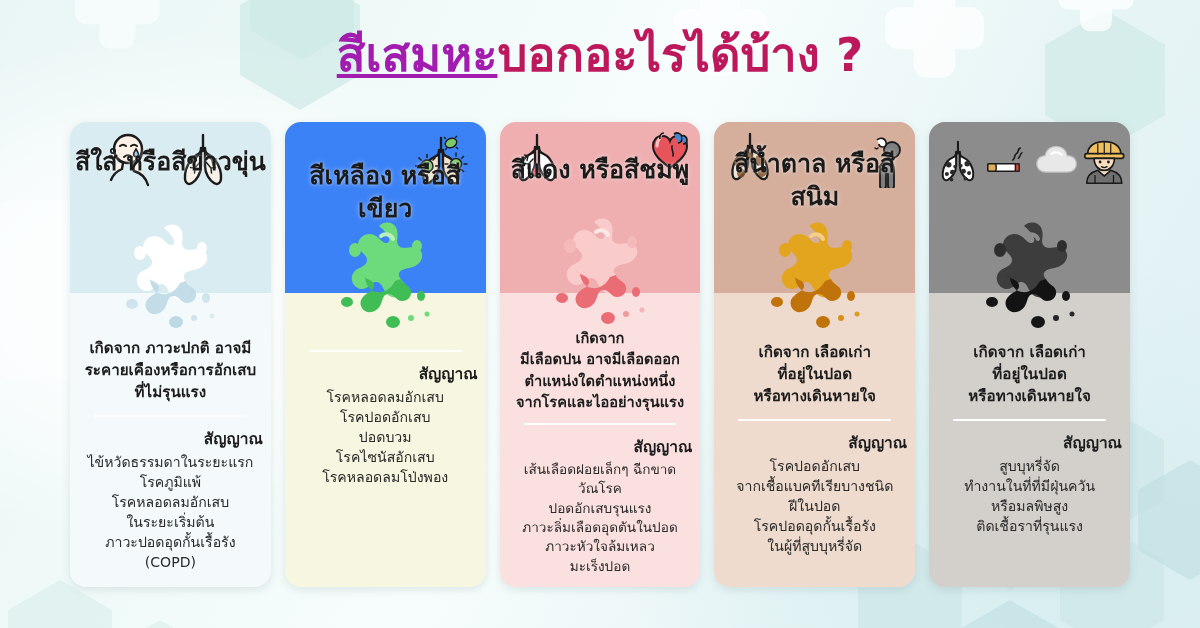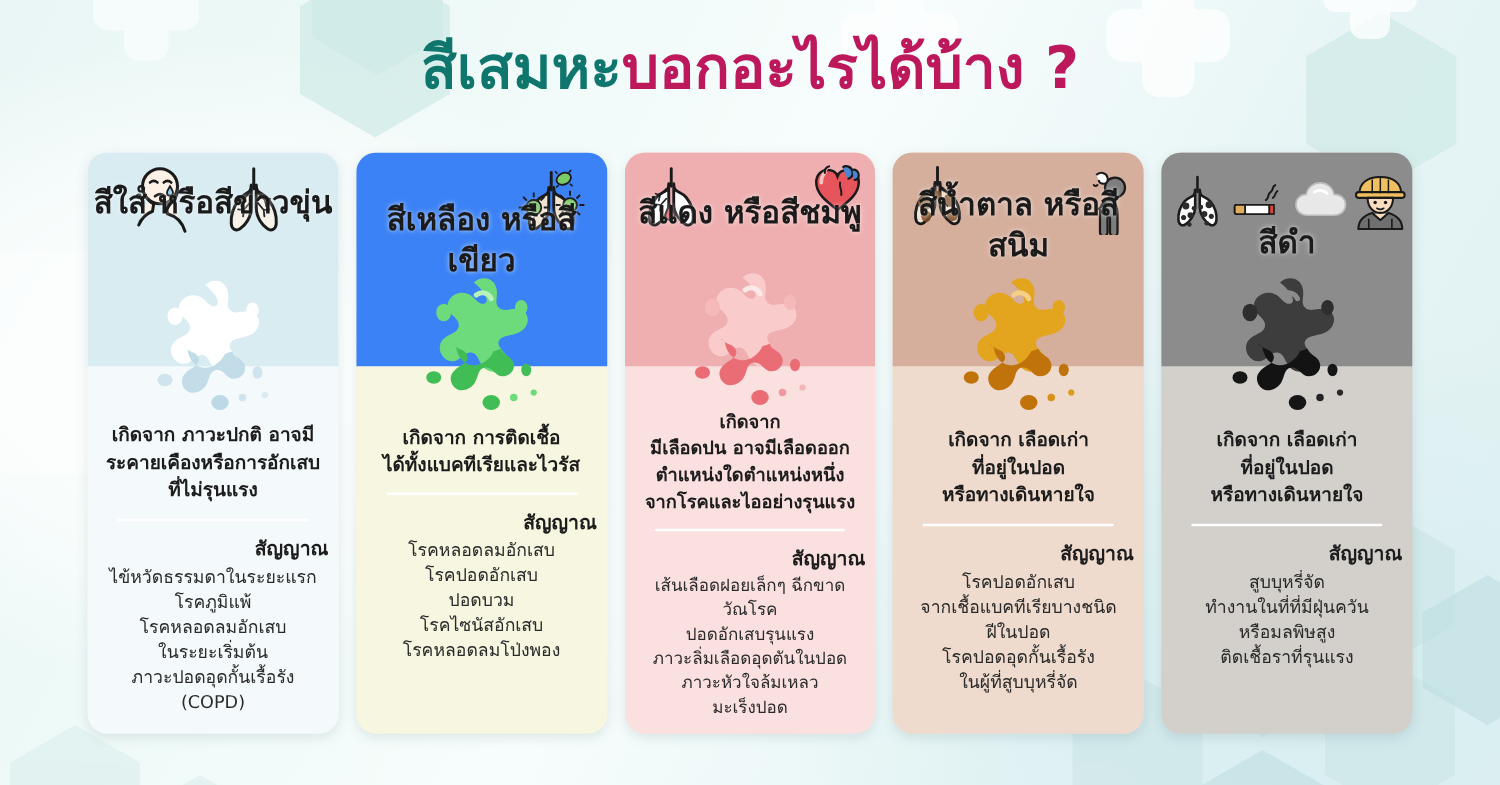--- a/index.html
+++ b/index.html
@@ -22,21 +22,21 @@
   #bg svg { position:absolute; inset:0; width:1200px; height:628px; }
 
   
   .title {
     position:absolute; top:28px; left:0; width:1200px;
     text-align:center; z-index:5;
     font-size:47px; font-weight:bold; letter-spacing:0px;
     line-height:1.15;
     white-space:nowrap;
   }
-  .t-green { color:#0f766e; }
+  .t-green { color:#a21caf;text-decoration:underline; }
   .t-blue  { color:#be185d; }
 
   
   .cards {
     position:absolute; top:122px; left:70px;
     width:1060px; height:465px;
     display:flex; gap:14px; z-index:4;
   }
   .card {
     flex:1 1 0; position:relative;
@@ -248,22 +248,20 @@
         <ellipse cx="34" cy="32" rx="6" ry="7" fill="#6ddb7c"></ellipse>
         <ellipse cx="96" cy="28" rx="5" ry="6" fill="#6ddb7c"></ellipse>
         <ellipse cx="26" cy="84" rx="6" ry="5" fill="#41bd56"></ellipse>
         <ellipse cx="100" cy="78" rx="4" ry="5" fill="#41bd56"></ellipse>
         <ellipse cx="72" cy="104" rx="7" ry="6" fill="#41bd56"></ellipse>
         <circle cx="90" cy="100" r="3" fill="#6ddb7c"></circle>
         <circle cx="106" cy="96" r="2.5" fill="#6ddb7c"></circle>
       </svg>
     </div>
     <div class="card-body">
-      <div class="cause">เกิดจาก การติดเชื้อ
-ได้ทั้งแบคทีเรียและไวรัส</div>
       <div class="divider"></div>
       <div class="sign-label">สัญญาณ</div>
       <div class="sign-list">โรคหลอดลมอักเสบ
 โรคปอดอักเสบ
 ปอดบวม
 โรคไซนัสอักเสบ
 โรคหลอดลมโป่งพอง</div>
     </div>
   </div>
 
@@ -408,21 +406,20 @@
           <path d="M23 4v14M16 6v12M30 6v12" stroke="#1a1a1a" stroke-width="1.3"></path>
           <path d="M12 22c0 8 5 13 11 13s11-5 11-13z" fill="#fadcbf" stroke="#1a1a1a" stroke-width="1.8" stroke-linejoin="round"></path>
           <circle cx="18.5" cy="26" r="1.5" fill="#1a1a1a"></circle>
           <circle cx="27.5" cy="26" r="1.5" fill="#1a1a1a"></circle>
           <path d="M20 31q3 2 6 0" stroke="#1a1a1a" stroke-width="1.4" fill="none" stroke-linecap="round"></path>
           <path d="M16 35c-7 2-12 6-12 14h38c0-8-5-12-12-14l-7 6z" fill="#6f6f6f" stroke="#1a1a1a" stroke-width="1.8" stroke-linejoin="round"></path>
           <path d="M17 36l6 5 6-5" fill="#fadcbf" stroke="#1a1a1a" stroke-width="1.6"></path>
           <path d="M13 40v9M33 40v9" stroke="#1a1a1a" stroke-width="1.4"></path>
         </svg>
       </div>
-      <div class="head-title one-line">สีดำ</div>
       <svg class="splat" viewBox="0 0 128 120">
         <path d="M58 8c6-6 16-4 18 4 2 7-2 12 2 16 5 5 14-2 20 3 6 5 3 14-4 17-6 3-14 2-16 7-2 6 8 9 7 16-1 8-12 11-18 6-5-4-5-12-11-13-6-1-9 8-16 7-8-1-12-11-7-17 4-5 12-5 13-11 1-7-9-9-9-16 0-8 9-13 16-10 6 2 8 9 13 8 5-1 2-9-8-17z" fill="#3d3d3d"></path>
         <path d="M40 56c4 6 12 5 13 11 1 6-7 7-11 12-4 4-3 11 2 14 5 3 12 0 15-5 3-5 2-11 8-12 6-1 8 7 14 7 6 0 10-5 9-10-1-6-9-7-10-12l-6 2c-4 8-11 12-18 11-7-1-11-7-12-14z" fill="#131313"></path>
         <path d="M60 18c4-3 10-2 12 3" stroke="#8c8c8c" stroke-width="4" fill="none" stroke-linecap="round"></path>
         <ellipse cx="34" cy="32" rx="6" ry="7" fill="#2e2e2e"></ellipse>
         <ellipse cx="96" cy="28" rx="5" ry="6" fill="#2e2e2e"></ellipse>
         <ellipse cx="26" cy="84" rx="6" ry="5" fill="#161616"></ellipse>
         <ellipse cx="100" cy="78" rx="4" ry="5" fill="#161616"></ellipse>
         <ellipse cx="72" cy="104" rx="7" ry="6" fill="#161616"></ellipse>
         <circle cx="90" cy="100" r="3" fill="#242424"></circle>

